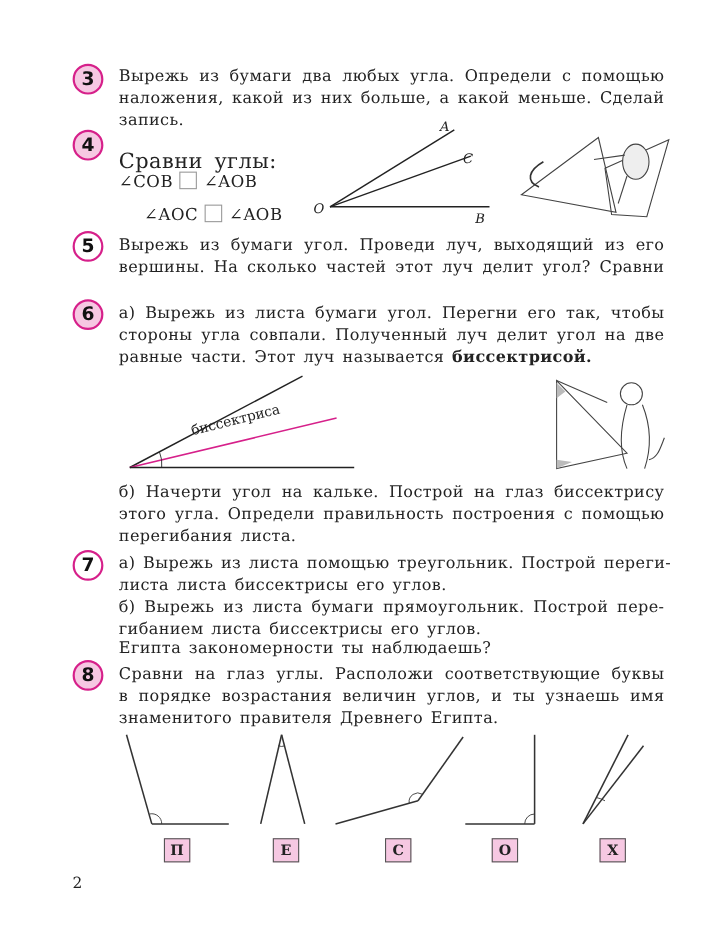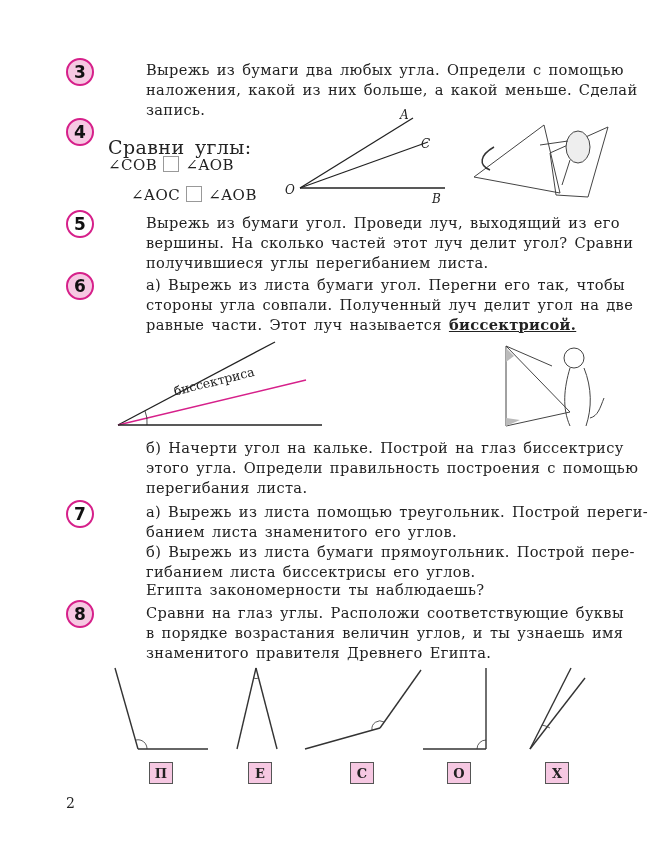--- a/index.html
+++ b/index.html
@@ -5,22 +5,22 @@
     html, body { margin:0; padding:0; background:#ffffff; }
     body { width:650px; height:856px; position:relative; overflow:hidden;
       font-family:"DejaVu Serif", "Liberation Serif", serif; color:#222; }
     .abs { position:absolute; }
     .num { position:absolute; width:28px; height:28px; border-radius:50%;
       border:2px solid #d6208a; box-sizing:border-box; display:flex; align-items:center; justify-content:center;
       font-family:"DejaVu Sans", "Liberation Sans", sans-serif; font-weight:bold; font-size:17px; color:#111; }
     .num.filled { background:#f6c8e2; }
     .para { position:absolute; left:108px; width:496px; font-size:14.6px; line-height:20px;
       text-align:justify; letter-spacing:0.35px; word-spacing:2px; }
-    .para b { font-weight:bold;text-decoration:underline; }
-    .line { display:block; text-align:justify; text-align-last:justify; white-space:nowrap;margin-left:38px; }
+    .para b { font-weight:bold; }
+    .line { display:block; text-align:justify; text-align-last:justify; white-space:nowrap; }
     .line.last { text-align-last:left; }
     .angle { position:absolute; font-size:15px; letter-spacing:0.5px; }
     .box { display:inline-block; width:14px; height:14px; border:1px solid #999; vertical-align:-2px; margin:0 6px; }
     .lbl { position:absolute; font-size:12px; font-style:italic; }
     .letterbox { position:absolute; width:24px; height:22px; background:#f6c8e2; border:1px solid #555;
       box-sizing:border-box; display:flex; align-items:center; justify-content:center;
       font-weight:bold; font-size:13px; font-family:"DejaVu Serif", serif; }
     .pagenum { position:absolute; left:66px; top:795px; font-size:14px; }
   </style>
 </head>
@@ -57,21 +57,20 @@
   <path d="M34,32 C20,40 18,50 30,55" fill="none" stroke="#333" stroke-width="1.5"></path>
   <ellipse cx="118" cy="32" rx="12" ry="16" fill="#eee" stroke="#444"></ellipse>
   <line x1="80" y1="30" x2="108" y2="26" stroke="#444"></line>
   <line x1="110" y1="45" x2="102" y2="70" stroke="#444"></line>
 </svg>
 
 <div class="num" style="left:66px;top:210px;">5</div>
 <div class="para" style="top:213px;">
   <span class="line">Вырежь из бумаги угол. Проведи луч, выходящий из его</span>
   <span class="line">вершины. На сколько частей этот луч делит угол? Сравни</span>
-  <span class="line last">получившиеся углы перегибанием листа.</span>
 </div>
 
 <div class="num filled" style="left:66px;top:272px;">6</div>
 <div class="para" style="top:275px;">
   <span class="line">а) Вырежь из листа бумаги угол. Перегни его так, чтобы</span>
   <span class="line">стороны угла совпали. Полученный луч делит угол на две</span>
   <span class="line last"><span>равные части. Этот луч называется </span><b>биссектрисой.</b></span>
 </div>
 
 <svg class="abs" style="left:110px;top:335px;" width="220" height="100">
@@ -94,21 +93,21 @@
 
 <div class="para" style="top:438px;">
   <span class="line">б) Начерти угол на кальке. Построй на глаз биссектрису</span>
   <span class="line">этого угла. Определи правильность построения с помощью</span>
   <span class="line last">перегибания листа.</span>
 </div>
 
 <div class="num" style="left:66px;top:500px;">7</div>
 <div class="para" style="top:502px;">
   <span class="line">а) Вырежь из листа помощью треугольник. Построй переги-</span>
-  <span class="line last">банием листа знаменитого его углов.</span>
+  <span class="line last">листа листа биссектрисы его углов.</span>
 </div>
 <div class="para" style="top:542px;">
   <span class="line">б) Вырежь из листа бумаги прямоугольник. Построй пере-</span>
   <span class="line last">гибанием листа биссектрисы его углов.</span>
 </div>
 <div class="para" style="top:580px;">
   <span class="line last">Египта закономерности ты наблюдаешь?</span>
 </div>
 
 <div class="num filled" style="left:66px;top:600px;">8</div>

